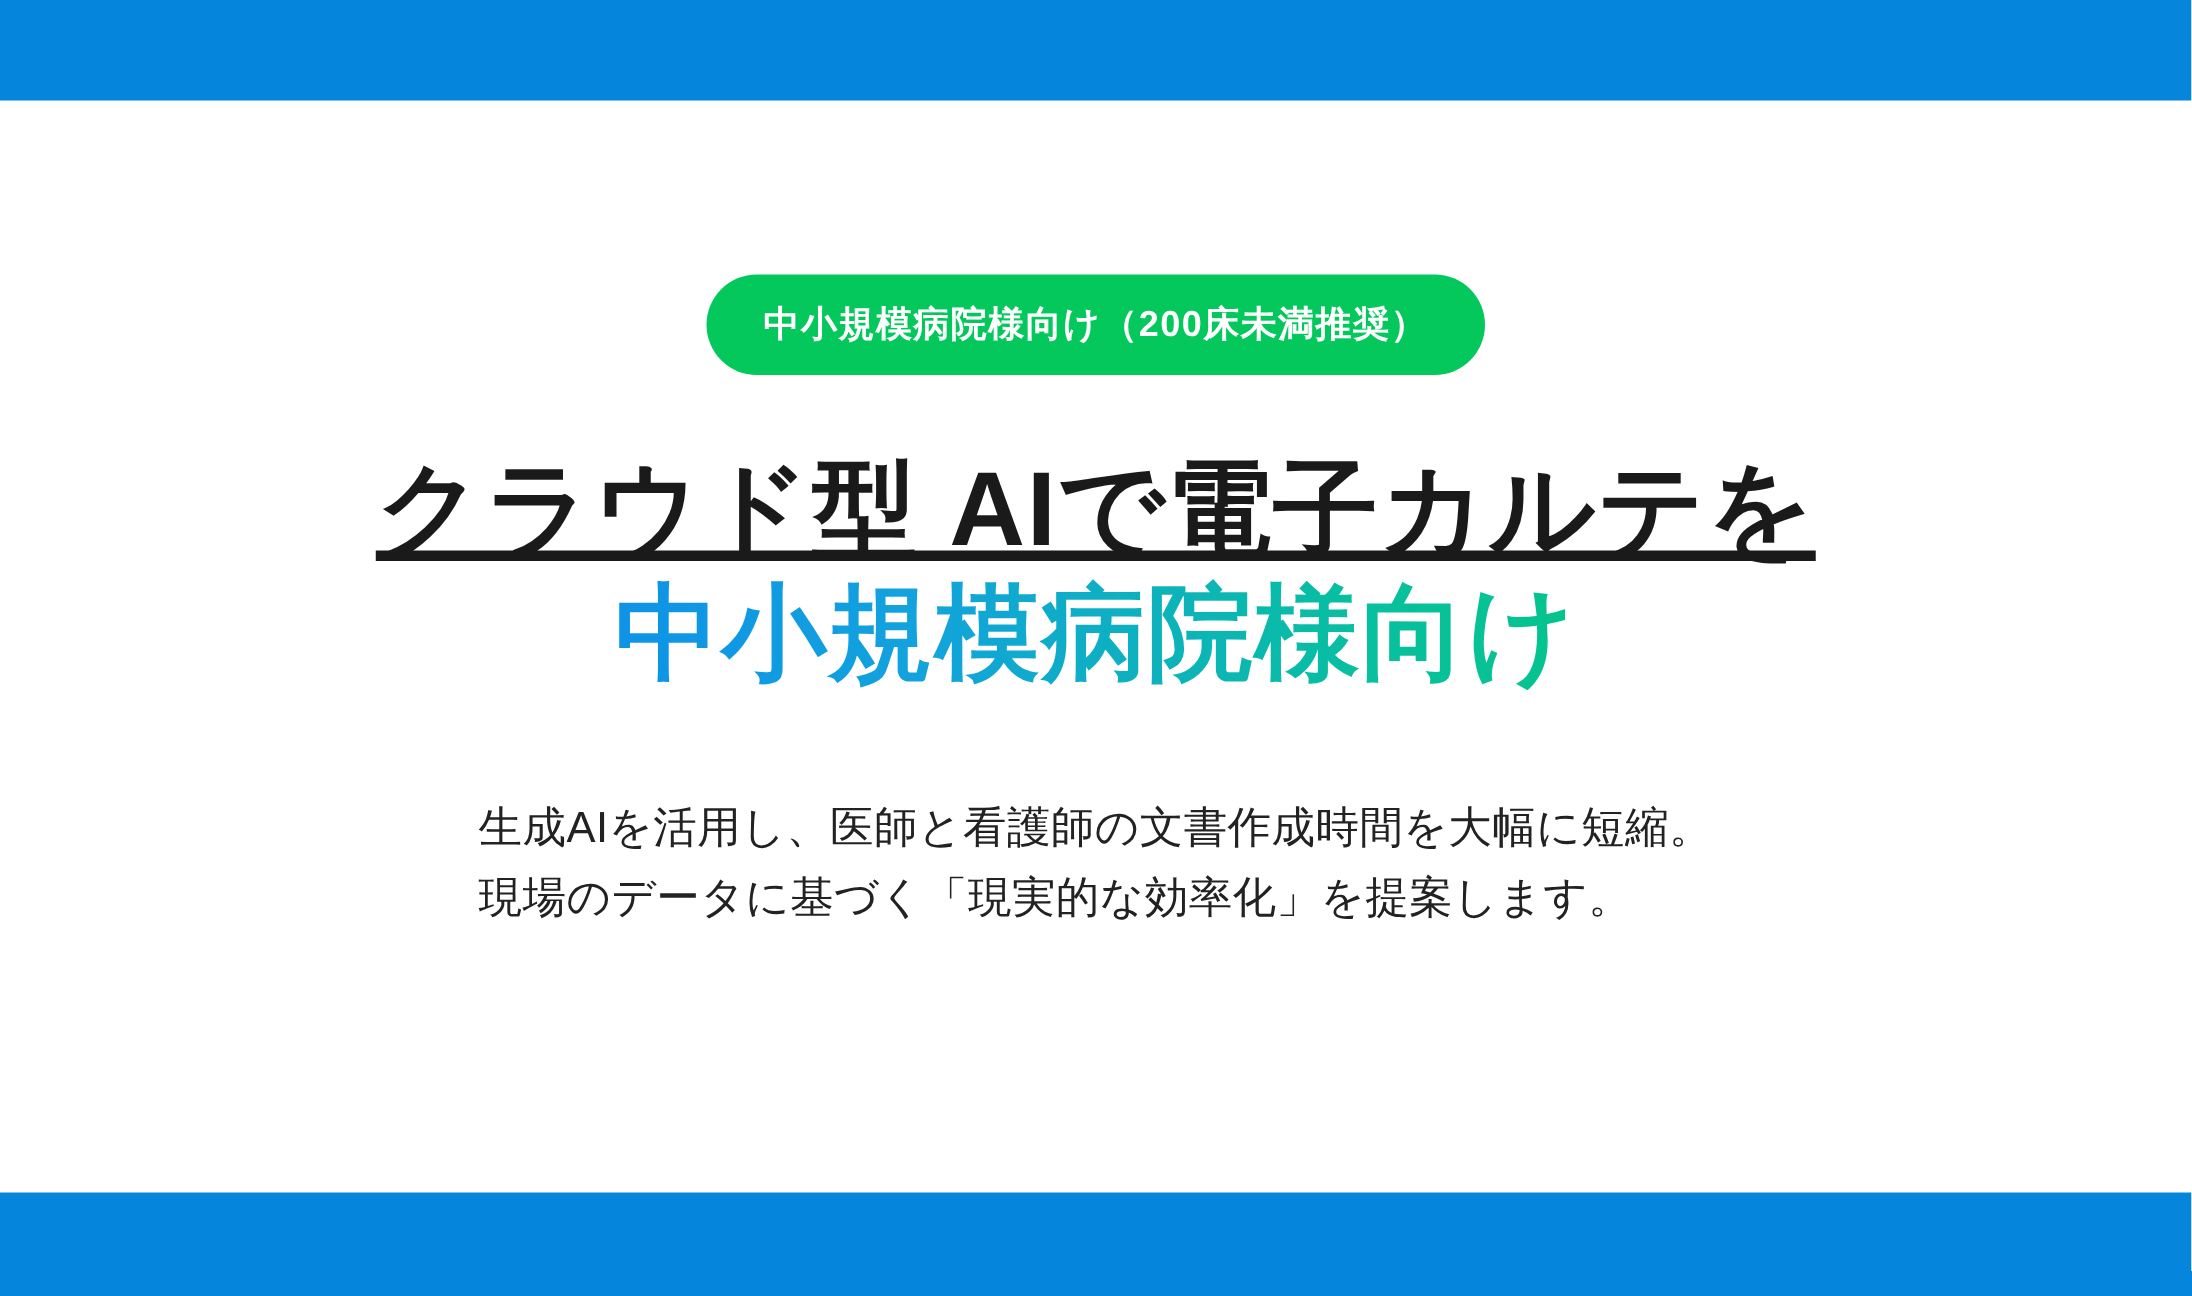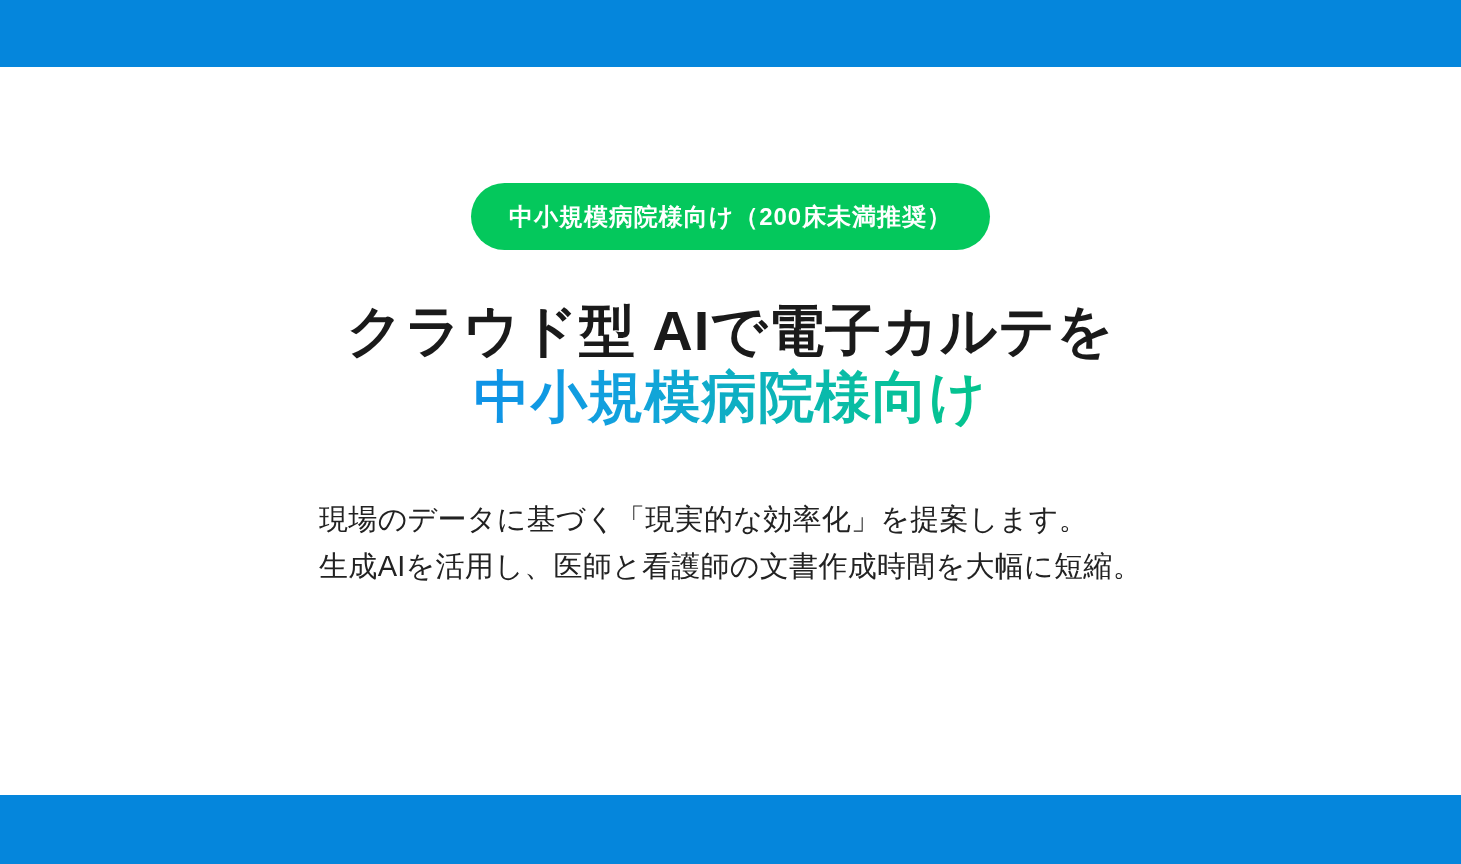--- a/index.html
+++ b/index.html
@@ -67,24 +67,25 @@
   }
 
   
   .headline {
     margin-top: 48px;
     text-align: center;
     line-height: 1.18;
   }
   .headline-line {
     display: block;
-    font-size: 56px;
+    font-size: 70px;
     font-weight: 700;
     letter-spacing: 0.015em;
     white-space: nowrap;
+    text-decoration: underline;
   }
   .headline-line-1 {
     color: #1A1A1A;
   }
   .headline-line-2 {
     background-image: linear-gradient(90deg, #0C86F0 0%, #12A3DC 38%, #08BFA0 68%, #00C977 100%);
     -webkit-background-clip: text;
     background-clip: text;
     color: transparent;
     -webkit-text-fill-color: transparent;
@@ -117,21 +118,21 @@
     <div class="badge">
       <span class="badge-label">中小規模病院様向け（200床未満推奨）</span>
     </div>
 
     <h1 class="headline">
       <span class="headline-line headline-line-1">クラウド型 AIで電子カルテを</span>
       <span class="headline-line headline-line-2">中小規模病院様向け</span>
     </h1>
 
     <p class="body-copy">
+      <span class="body-line">生成AIを活用し、医師と看護師の文書作成時間を大幅に短縮。</span>
       <span class="body-line">現場のデータに基づく「現実的な効率化」を提案します。</span>
-      <span class="body-line">生成AIを活用し、医師と看護師の文書作成時間を大幅に短縮。</span>
     </p>
 
   </div>
 
   <div class="bar bar-bottom"></div>
 
 </div>
 
 </body></html>

